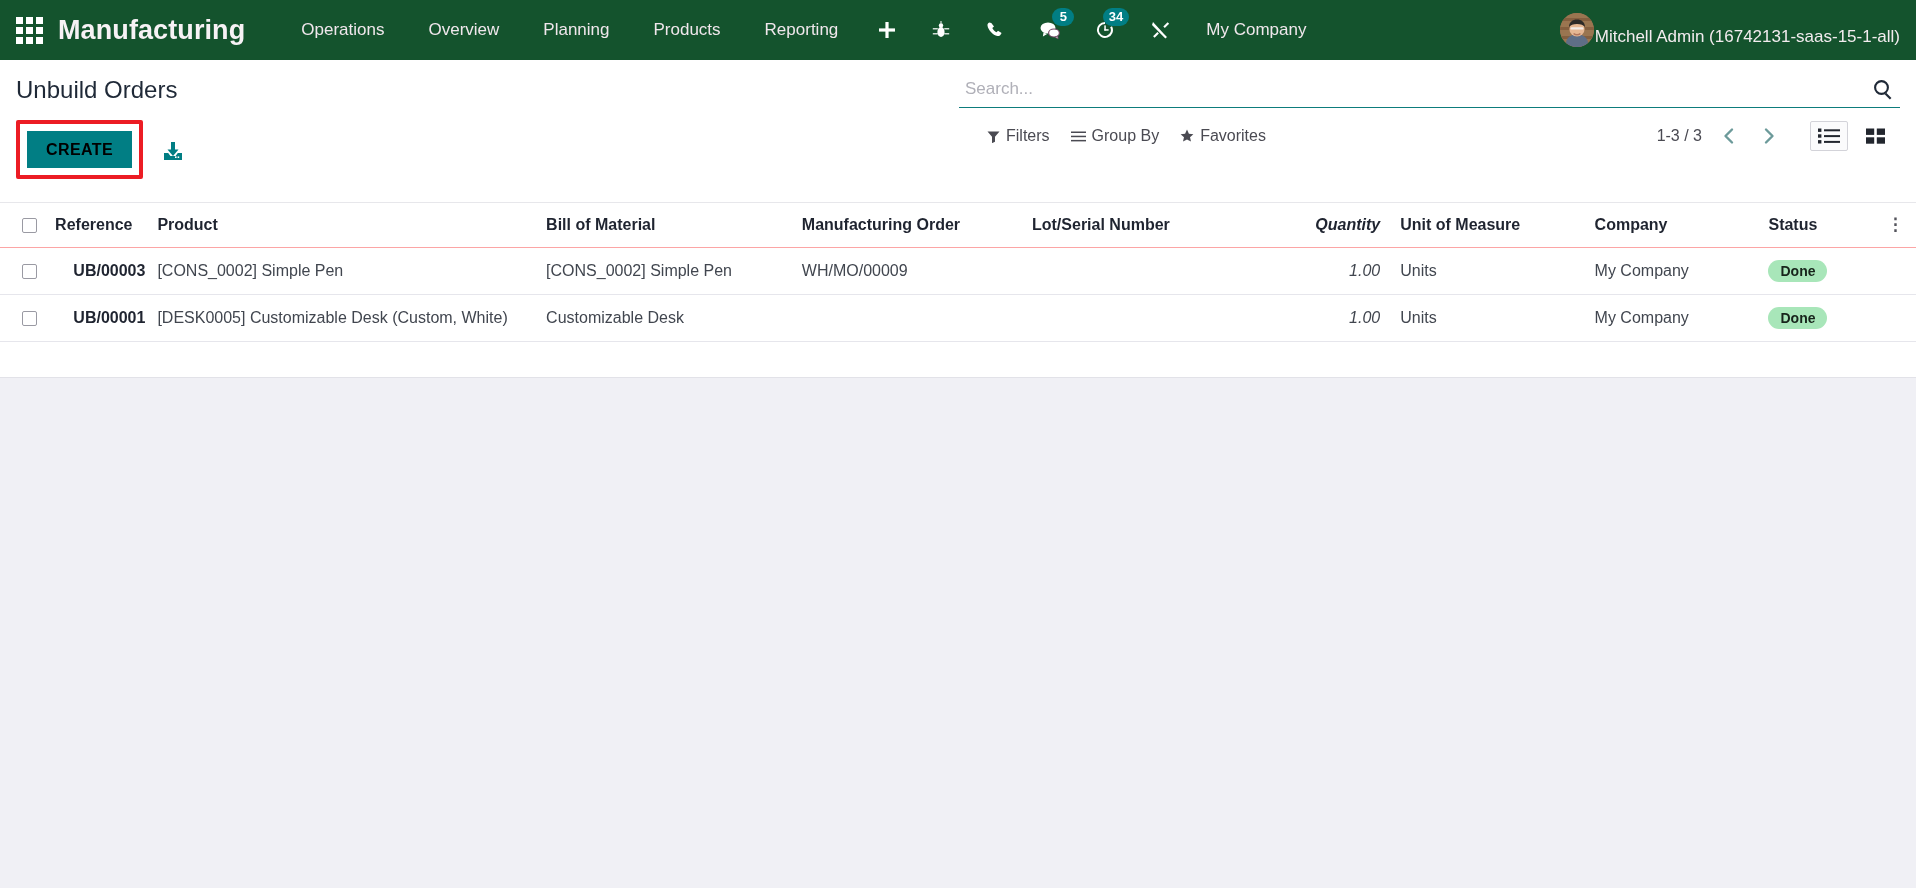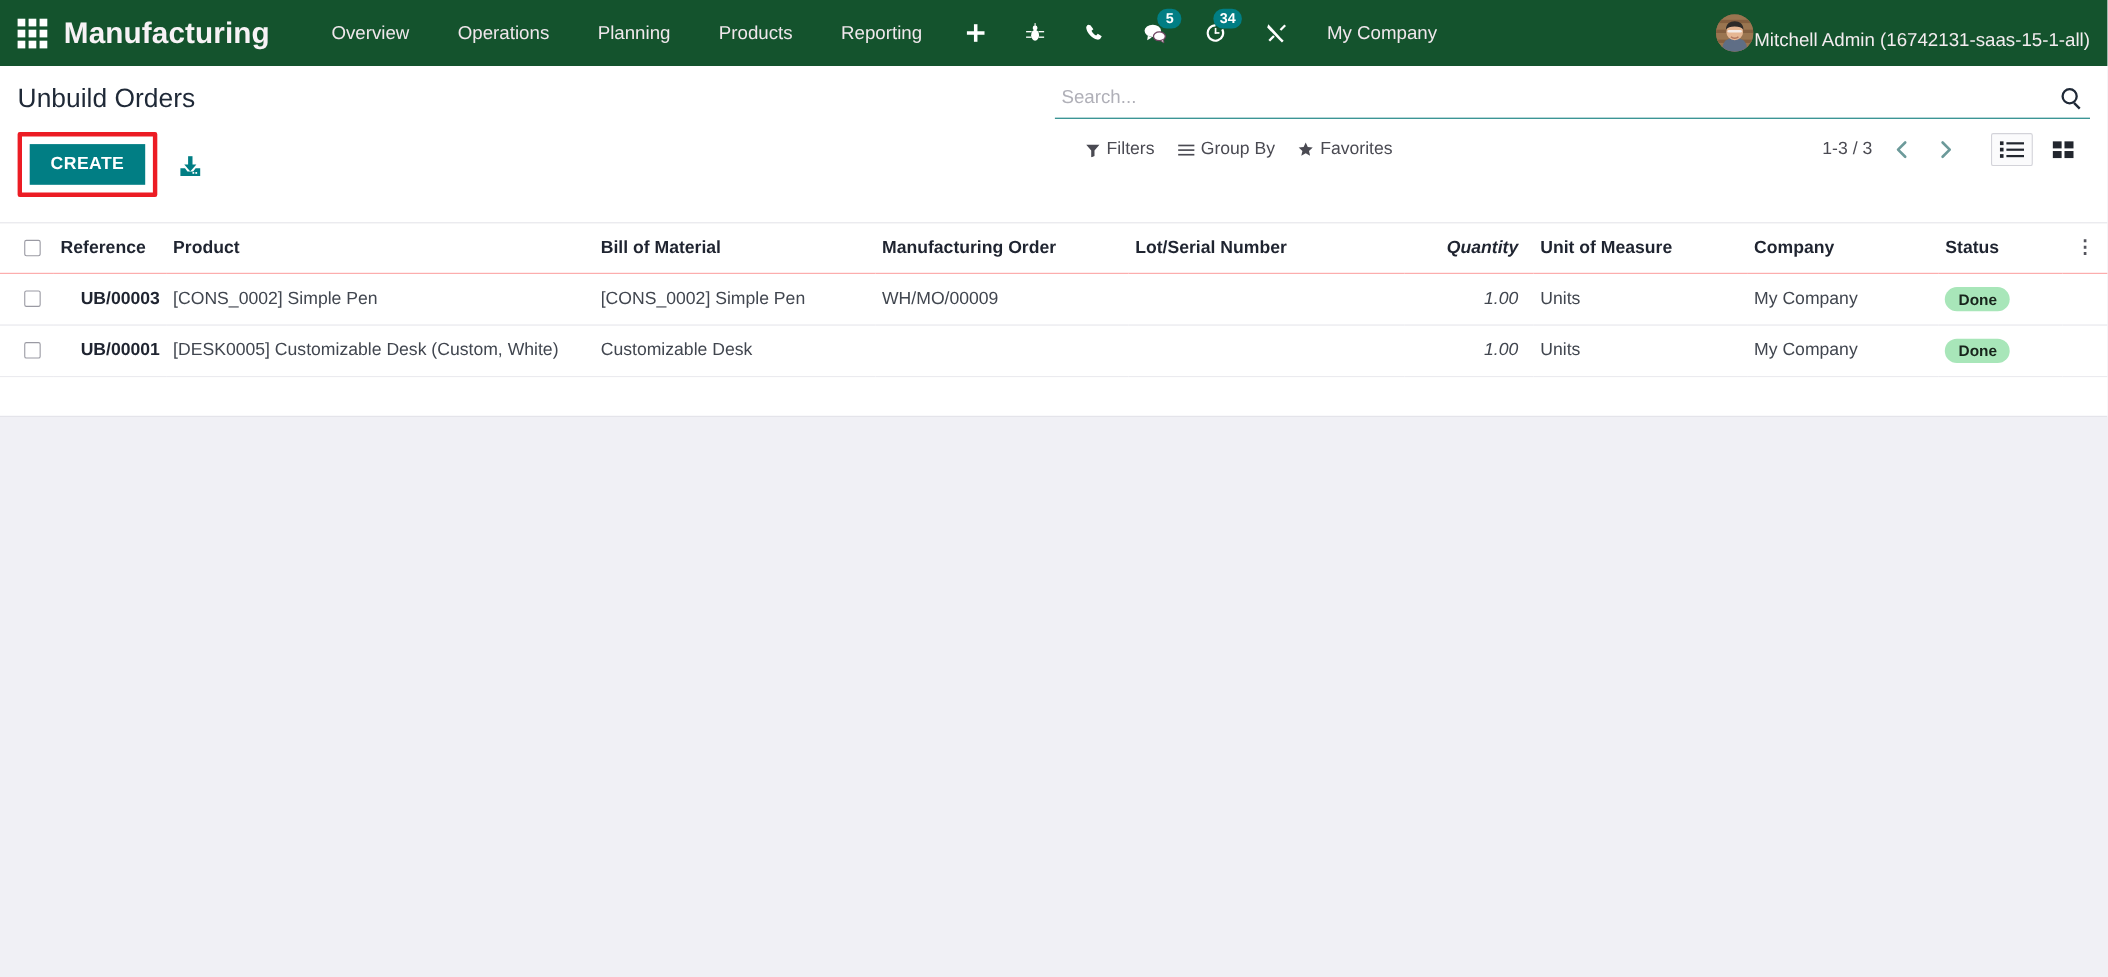--- a/index.html
+++ b/index.html
@@ -125,21 +125,21 @@
   .btn-create-wrap {
     position: relative;
     padding: 7px;
     border: 4px solid #ec1c24;
     border-radius: 2px;
     display: inline-block;
     line-height: 0;
   }
   .btn-create {
     background: #017e84;
-    color: #ffffff;
+    color: #000000;
     border: none;
     font-size: 16px;
     font-weight: bold;
     letter-spacing: .4px;
     padding: 9px 19px;
     cursor: pointer;
     font-family: "Liberation Sans", sans-serif;
     line-height: 1.2;
   }
   .import-icon { color: #017e84; display: flex; align-items: center; cursor: pointer; margin-top: 4px;}
@@ -274,22 +274,22 @@
         <i></i>
         <i></i>
         <i></i>
         <i></i>
         <i></i>
     </span>
   </div>
 
   <div class="brand">Manufacturing</div>
 
+  <a class="nav-link">Operations</a>
   <a class="nav-link">Overview</a>
-  <a class="nav-link">Operations</a>
   <a class="nav-link">Planning</a>
   <a class="nav-link">Products</a>
   <a class="nav-link">Reporting</a>
 
   <div class="nav-icon">
     <svg width="20" height="20" viewBox="0 0 20 20" aria-hidden="true">
       <rect x="8.4" y="2" width="3.2" height="16" fill="#ffffff"></rect>
       <rect x="2" y="8.4" width="16" height="3.2" fill="#ffffff"></rect>
     </svg>
   </div>

